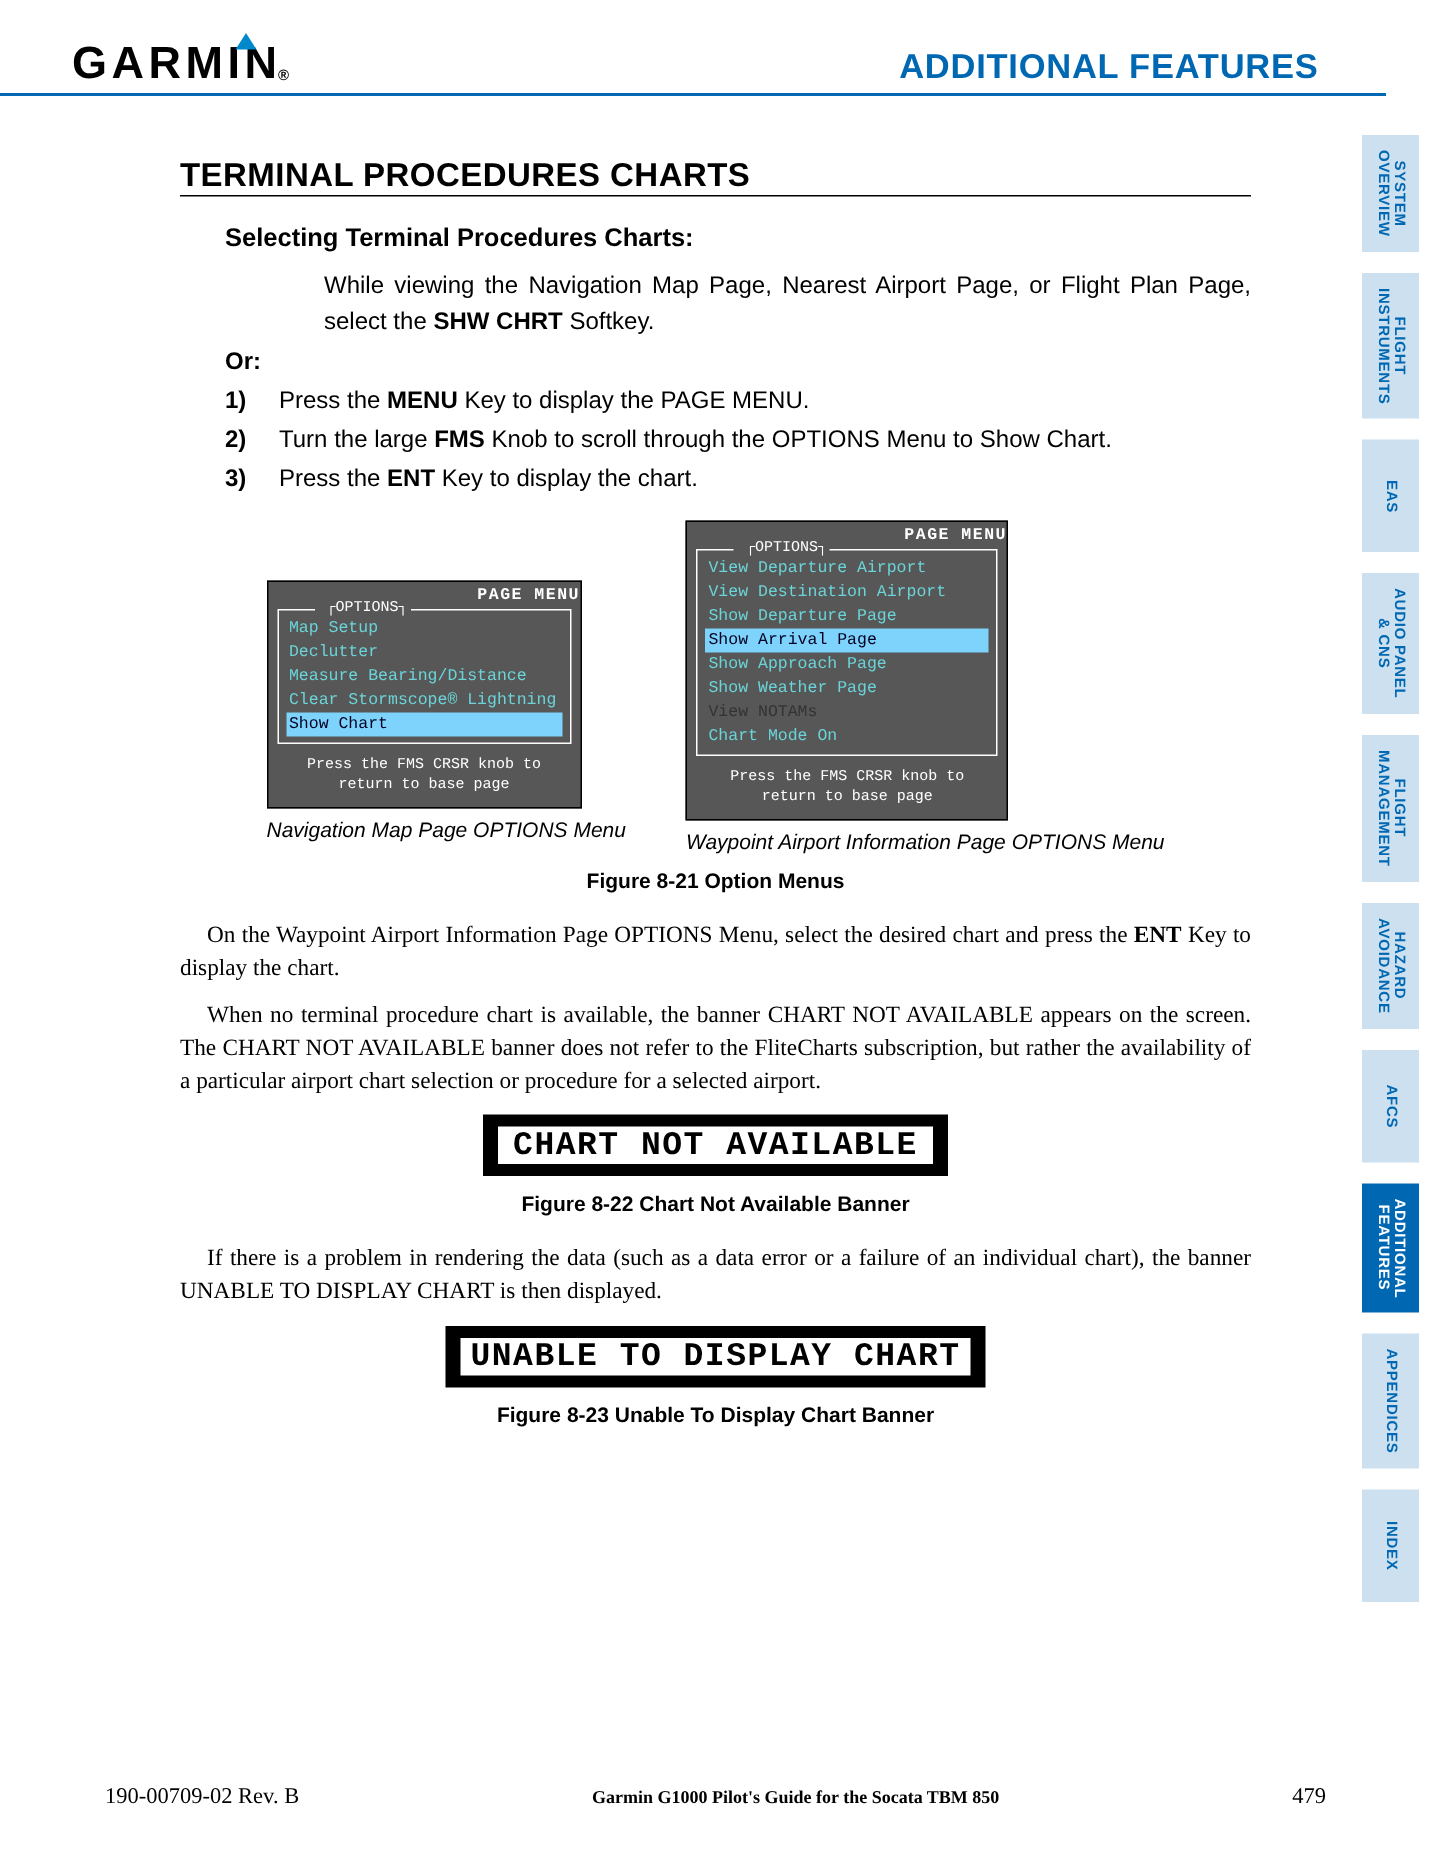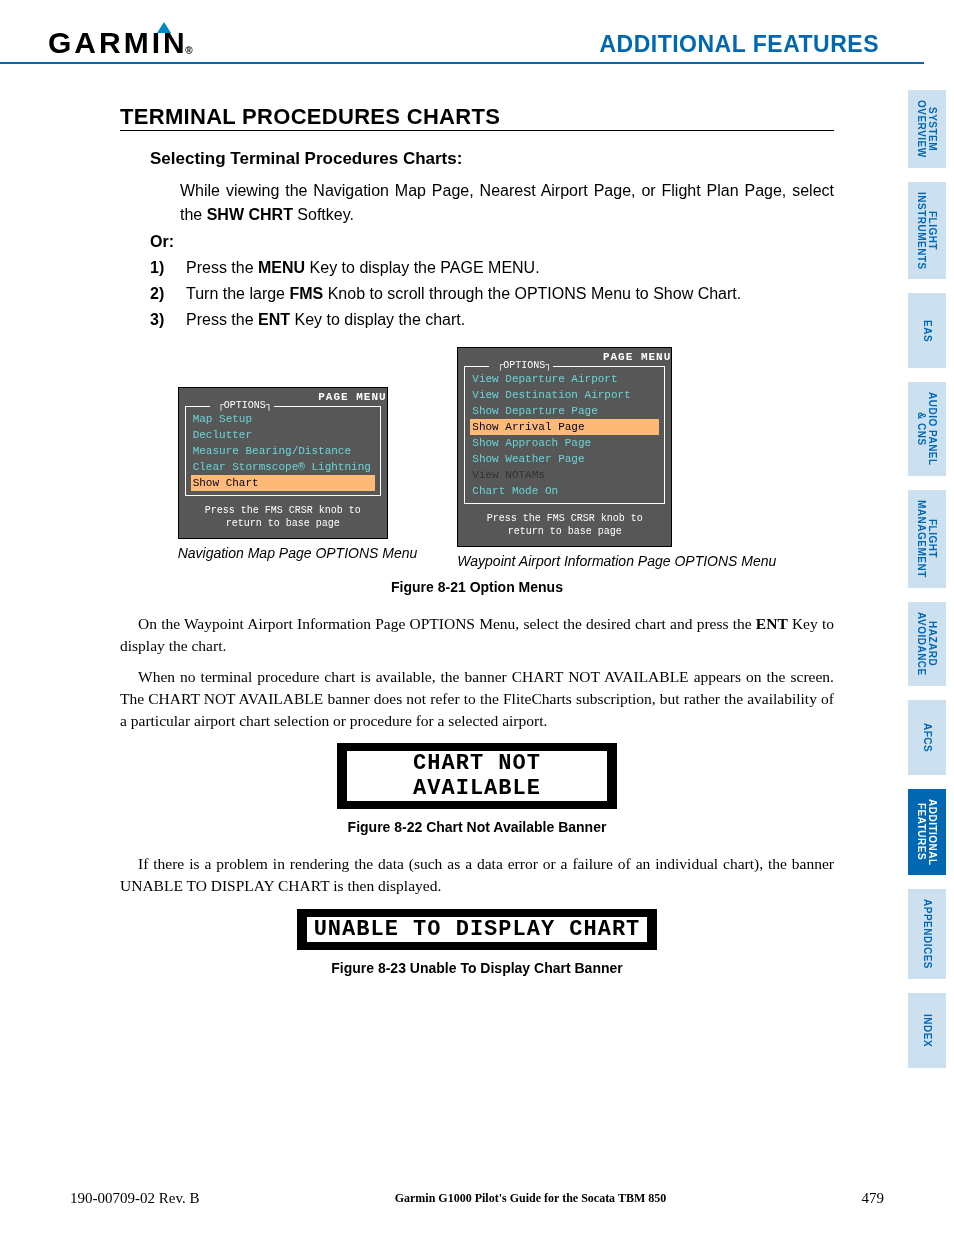--- a/index.html
+++ b/index.html
@@ -90,21 +90,21 @@
     letter-spacing: 0.3px;
   }
   h2.sub {
     font-family: 'Arial Narrow', Arial, sans-serif;
     font-weight: 700;
     font-size: 17px;
     margin-left: 30px;
     margin-bottom: 10px;
   }
   .para-indent {
-    margin-left: 60px;
+    margin-left: 96px;
     font-family: 'Arial Narrow', Arial, sans-serif;
     font-size: 16px;
     line-height: 1.5;
     text-align: justify;
     margin-bottom: 6px;
   }
   .or {
     font-family: 'Arial Narrow', Arial, sans-serif;
     font-weight: 700;
     margin-left: 30px;
@@ -147,21 +147,21 @@
   .options-label {
     position: absolute;
     top: -7px; left: 24px;
     background: #575757;
     color: #fff;
     font-size: 10px;
     padding: 0 2px;
   }
   .options-label::before { content:"┌"; visibility:hidden;}
   .opt { color: #6bd4d8; padding: 2px 2px; font-size:11px; }
-  .opt.highlight { background: #fdba74; color: #002; }
+  .opt.highlight { background: #7dd3fc; color: #002; }
   .opt.dim { color: #333; }
   .menu-foot { color:#fff; text-align:center; font-size:10px; line-height:1.3; padding:4px 6px 2px 6px;}
   .caption {
     font-family: 'Arial Narrow', Arial, sans-serif;
     font-style: italic;
     text-align:center;
     font-size:14px;
     margin-top:6px;
   }
   .fig-caption {
@@ -189,21 +189,21 @@
   .banner-inner {
     background:#fff;
     color:#000;
     font-family: 'Courier New', monospace;
     font-weight:bold;
     font-size:22px;
     letter-spacing:1px;
     padding:0 6px;
     text-align:center;
   }
-  .banner.w1 { width:280px; }
+  .banner.w1 { width:310px; }
   .banner.w2 { width:360px; }
   .footer {
     position:absolute;
     bottom:28px;
     left:70px; right:70px;
     display:flex;
     justify-content:space-between;
     align-items:center;
     font-family: Liberation Serif, serif;
     font-size:15px;

